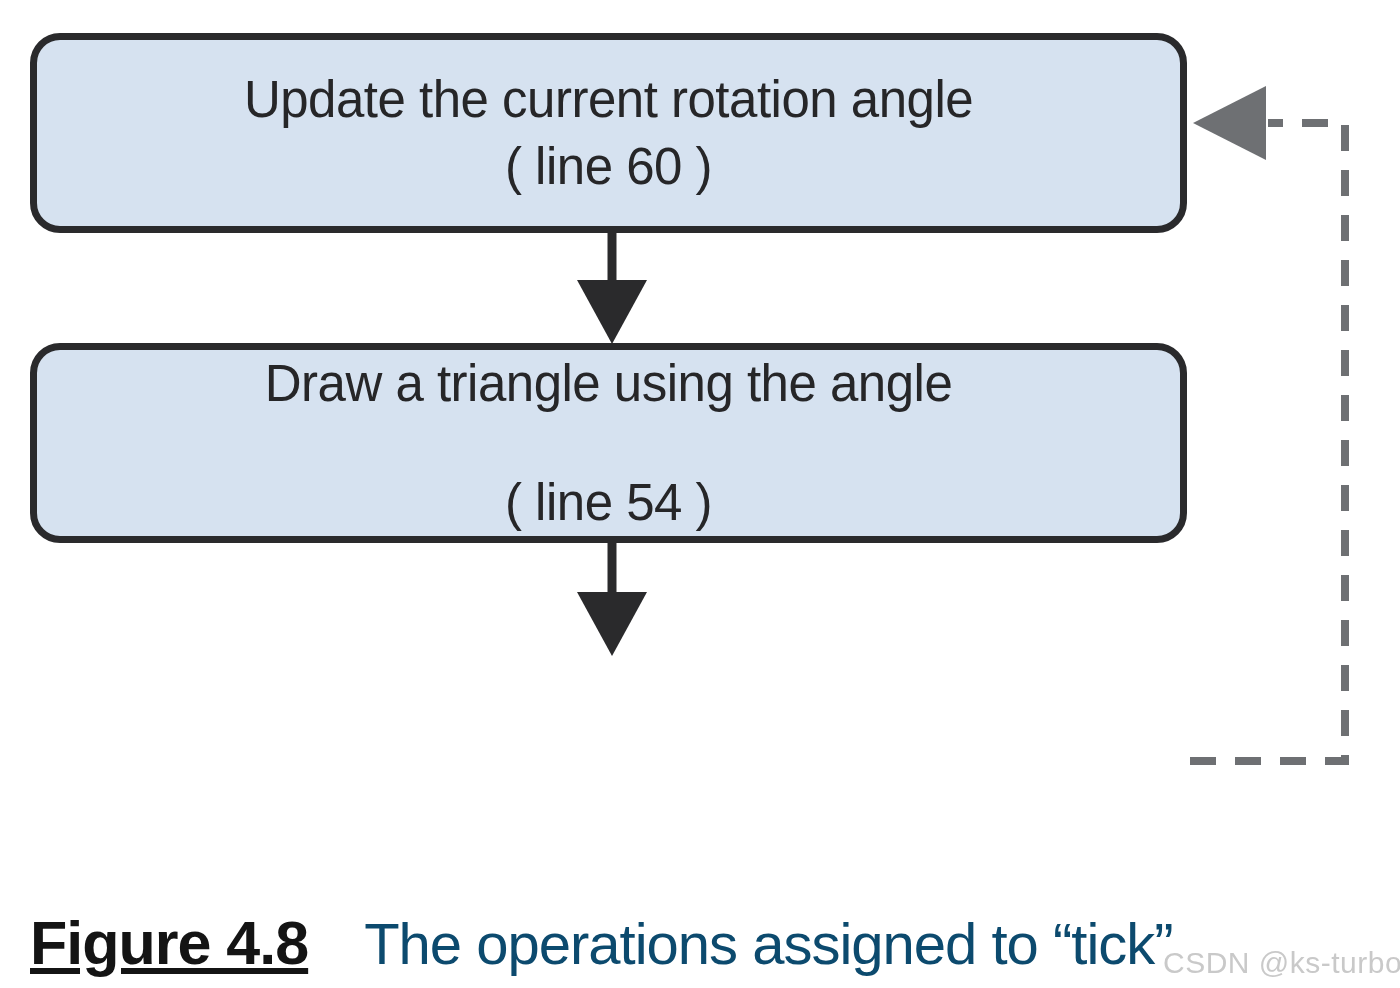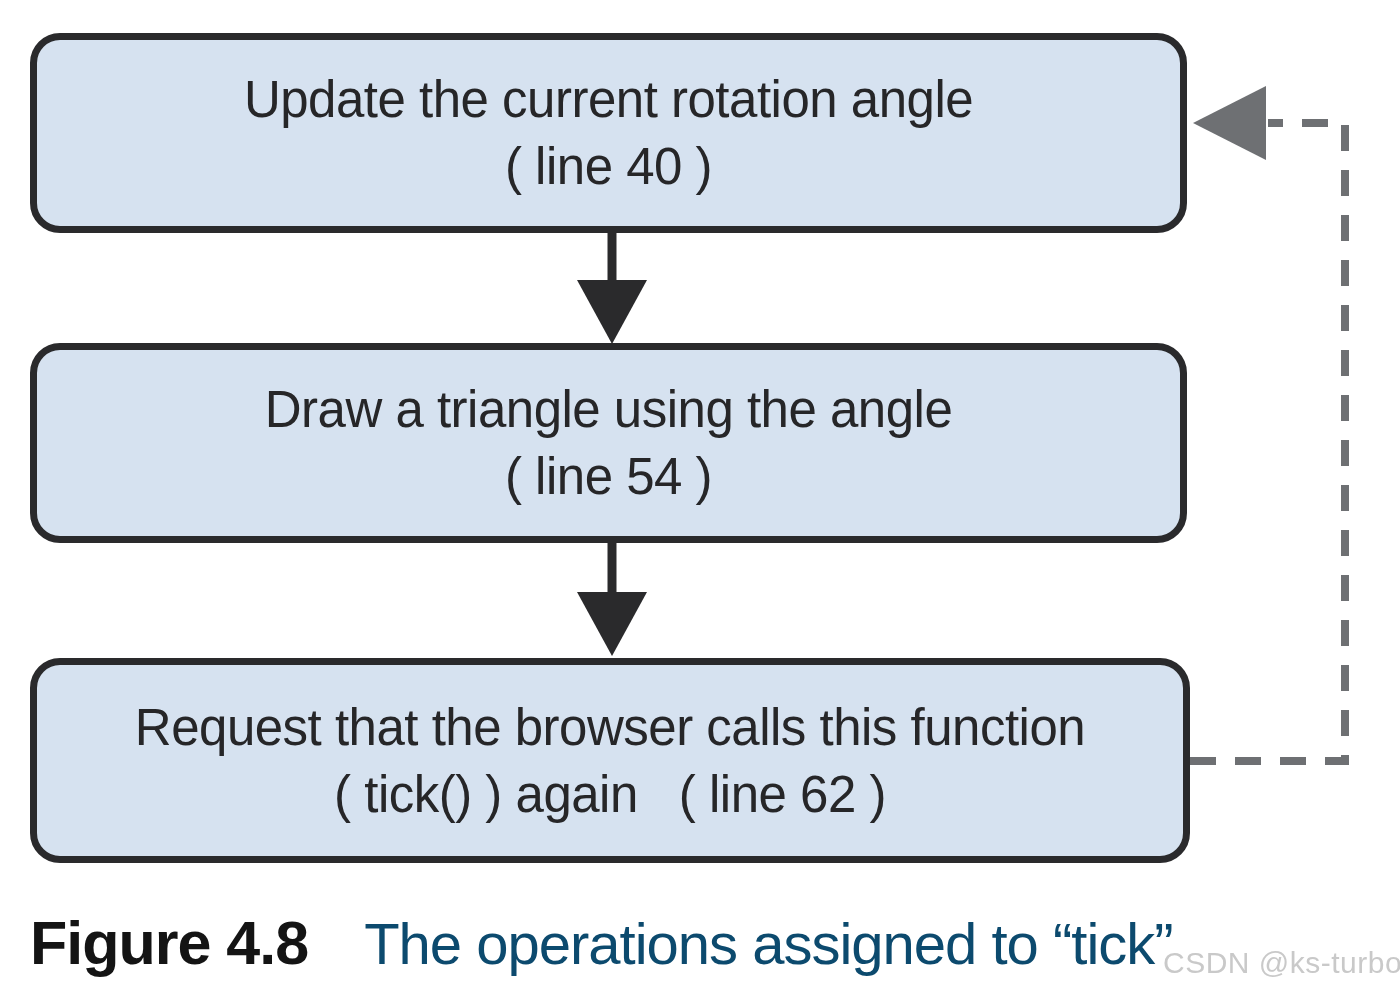--- a/index.html
+++ b/index.html
@@ -23,21 +23,21 @@
     background: #d6e2f0;
     border: 7px solid #2a2a2c;
     border-radius: 30px;
     display: flex;
     flex-direction: column;
     align-items: center;
     justify-content: center;
     z-index: 2;
   }
   .box1 { top: 33px;  height: 200px; }
-  .box2 { top: 343px; height: 200px; }
+  .box2 { top: 343px; height: 200px; justify-content: space-between; }
   .box3 { top: 658px; height: 205px; width: 1160px; }
   .box-line {
     font-size: 51px;
     line-height: 67px;
     letter-spacing: -0.5px;
     color: #262628;
     white-space: pre-wrap;
     text-align: center;
   }
   .overlay {
@@ -54,20 +54,21 @@
     top: 908px;
     width: 1370px;
     white-space: nowrap;
     color: #141414;
   }
   .cap-label {
     font-weight: bold;
     font-size: 61px;
     letter-spacing: -1px;
     margin-right: 56px;
+    text-decoration: underline;
   }
   .cap-text {
     font-size: 58px;
     letter-spacing: -1px;
     color: #0c4a6e;
   }
   .watermark {
     position: absolute;
     left: 1163px;
     top: 946px;
@@ -78,32 +79,28 @@
     z-index: 3;
   }
 </style>
 </head>
 <body>
 
 <div class="canvas">
 
   <div class="flow-box box1">
     <div class="box-line">Update the current rotation angle</div>
-    <div class="box-line">( line 40 )</div>
+    <div class="box-line">( line 60 )</div>
   </div>
 
   <div class="flow-box box2">
     <div class="box-line">Draw a triangle using the angle</div>
     <div class="box-line">( line 54 )</div>
   </div>
 
-  <div class="flow-box box3">
-    <div class="box-line">Request that the browser calls this function</div>
-    <div class="box-line">( tick() ) again   ( line 62 )</div>
-  </div>
 
   <svg class="overlay" viewBox="0 0 1400 988" xmlns="http://www.w3.org/2000/svg">
 
     <g>
       <line x1="612" y1="231" x2="612" y2="284" stroke="#2a2a2c" stroke-width="9"></line>
       <polygon points="577,280 647,280 612,344" fill="#2a2a2c"></polygon>
     </g>
 
     <g>
       <line x1="612" y1="541" x2="612" y2="596" stroke="#2a2a2c" stroke-width="9"></line>

